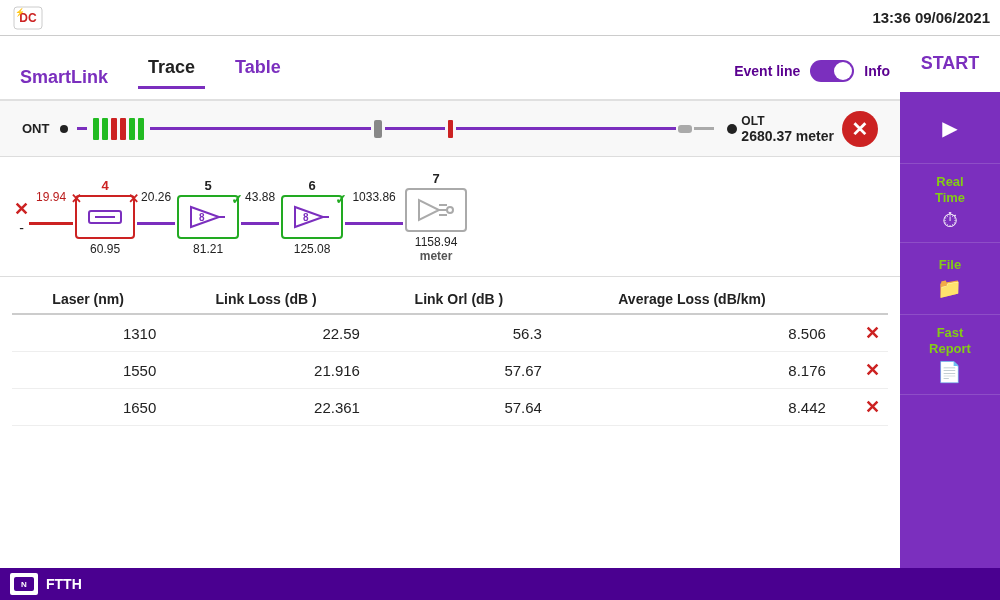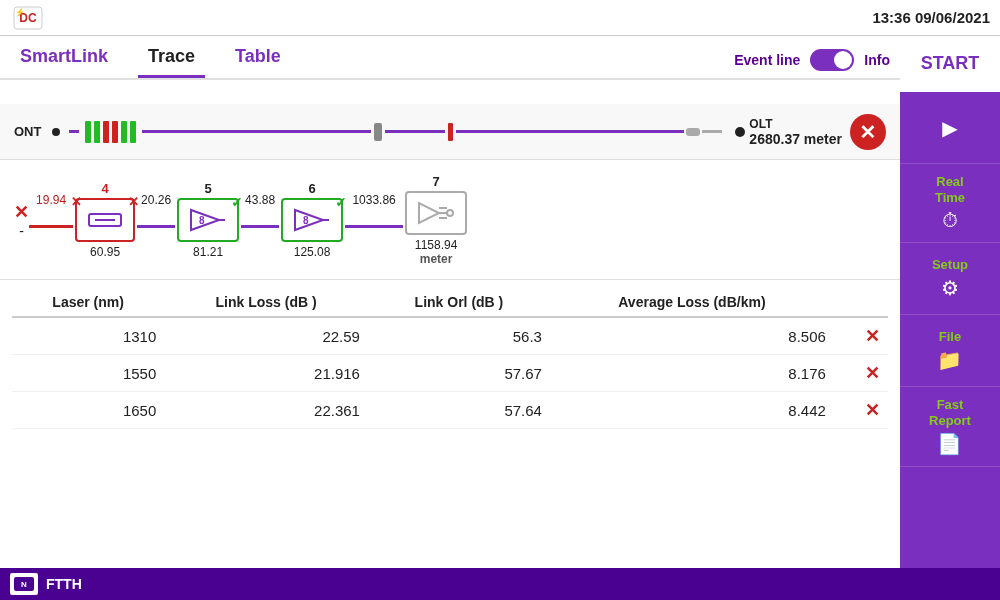--- a/index.html
+++ b/index.html
@@ -69,20 +69,21 @@
       border-bottom: 3px solid transparent;
     }
     .nav-tab.active {
       color: #222;
       border-bottom: 3px solid #7b2fbe;
     }
     .nav-tab-smartlink {
       color: #7b2fbe;
       font-size: 18px;
       font-weight: bold;
+      margin-top: 21px;
     }
     .nav-right {
       margin-left: auto;
       display: flex;
       align-items: center;
       gap: 10px;
     }
     .event-line-label {
       font-size: 14px;
       color: #5a0090;
@@ -109,27 +110,26 @@
     .info-label {
       font-size: 14px;
       color: #5a0090;
       font-weight: bold;
     }
 
     
     .fiber-trace {
       background: #f8f8f8;
       border-bottom: 1px solid #ddd;
-      padding: 8px 14px;
+      padding: 8px 22px;
       display: flex;
       align-items: center;
       gap: 7px;
       min-height: 56px;
       position: relative;
-      margin-top: 24px;
     }
     .ont-label {
       font-size: 13px;
       font-weight: bold;
       color: #222;
       margin-right: 4px;
     }
     .ont-dot {
       width: 8px;
       height: 8px;
@@ -547,24 +547,20 @@
 
     <div class="sidebar-btn">
       <span class="sidebar-btn-icon">▶</span>
     </div>
 
     <div class="sidebar-btn">
       <span class="sidebar-btn-label">Real<br>Time</span>
       <span class="sidebar-btn-icon">⏱</span>
     </div>
 
-    <div class="sidebar-btn">
-      <span class="sidebar-btn-label">Setup</span>
-      <span class="sidebar-btn-icon">⚙</span>
-    </div>
 
     <div class="sidebar-btn">
       <span class="sidebar-btn-label">File</span>
       <span class="sidebar-btn-icon">📁</span>
     </div>
 
     <div class="sidebar-btn">
       <span class="sidebar-btn-label">Fast<br>Report</span>
       <span class="sidebar-btn-icon">📄</span>
     </div>

